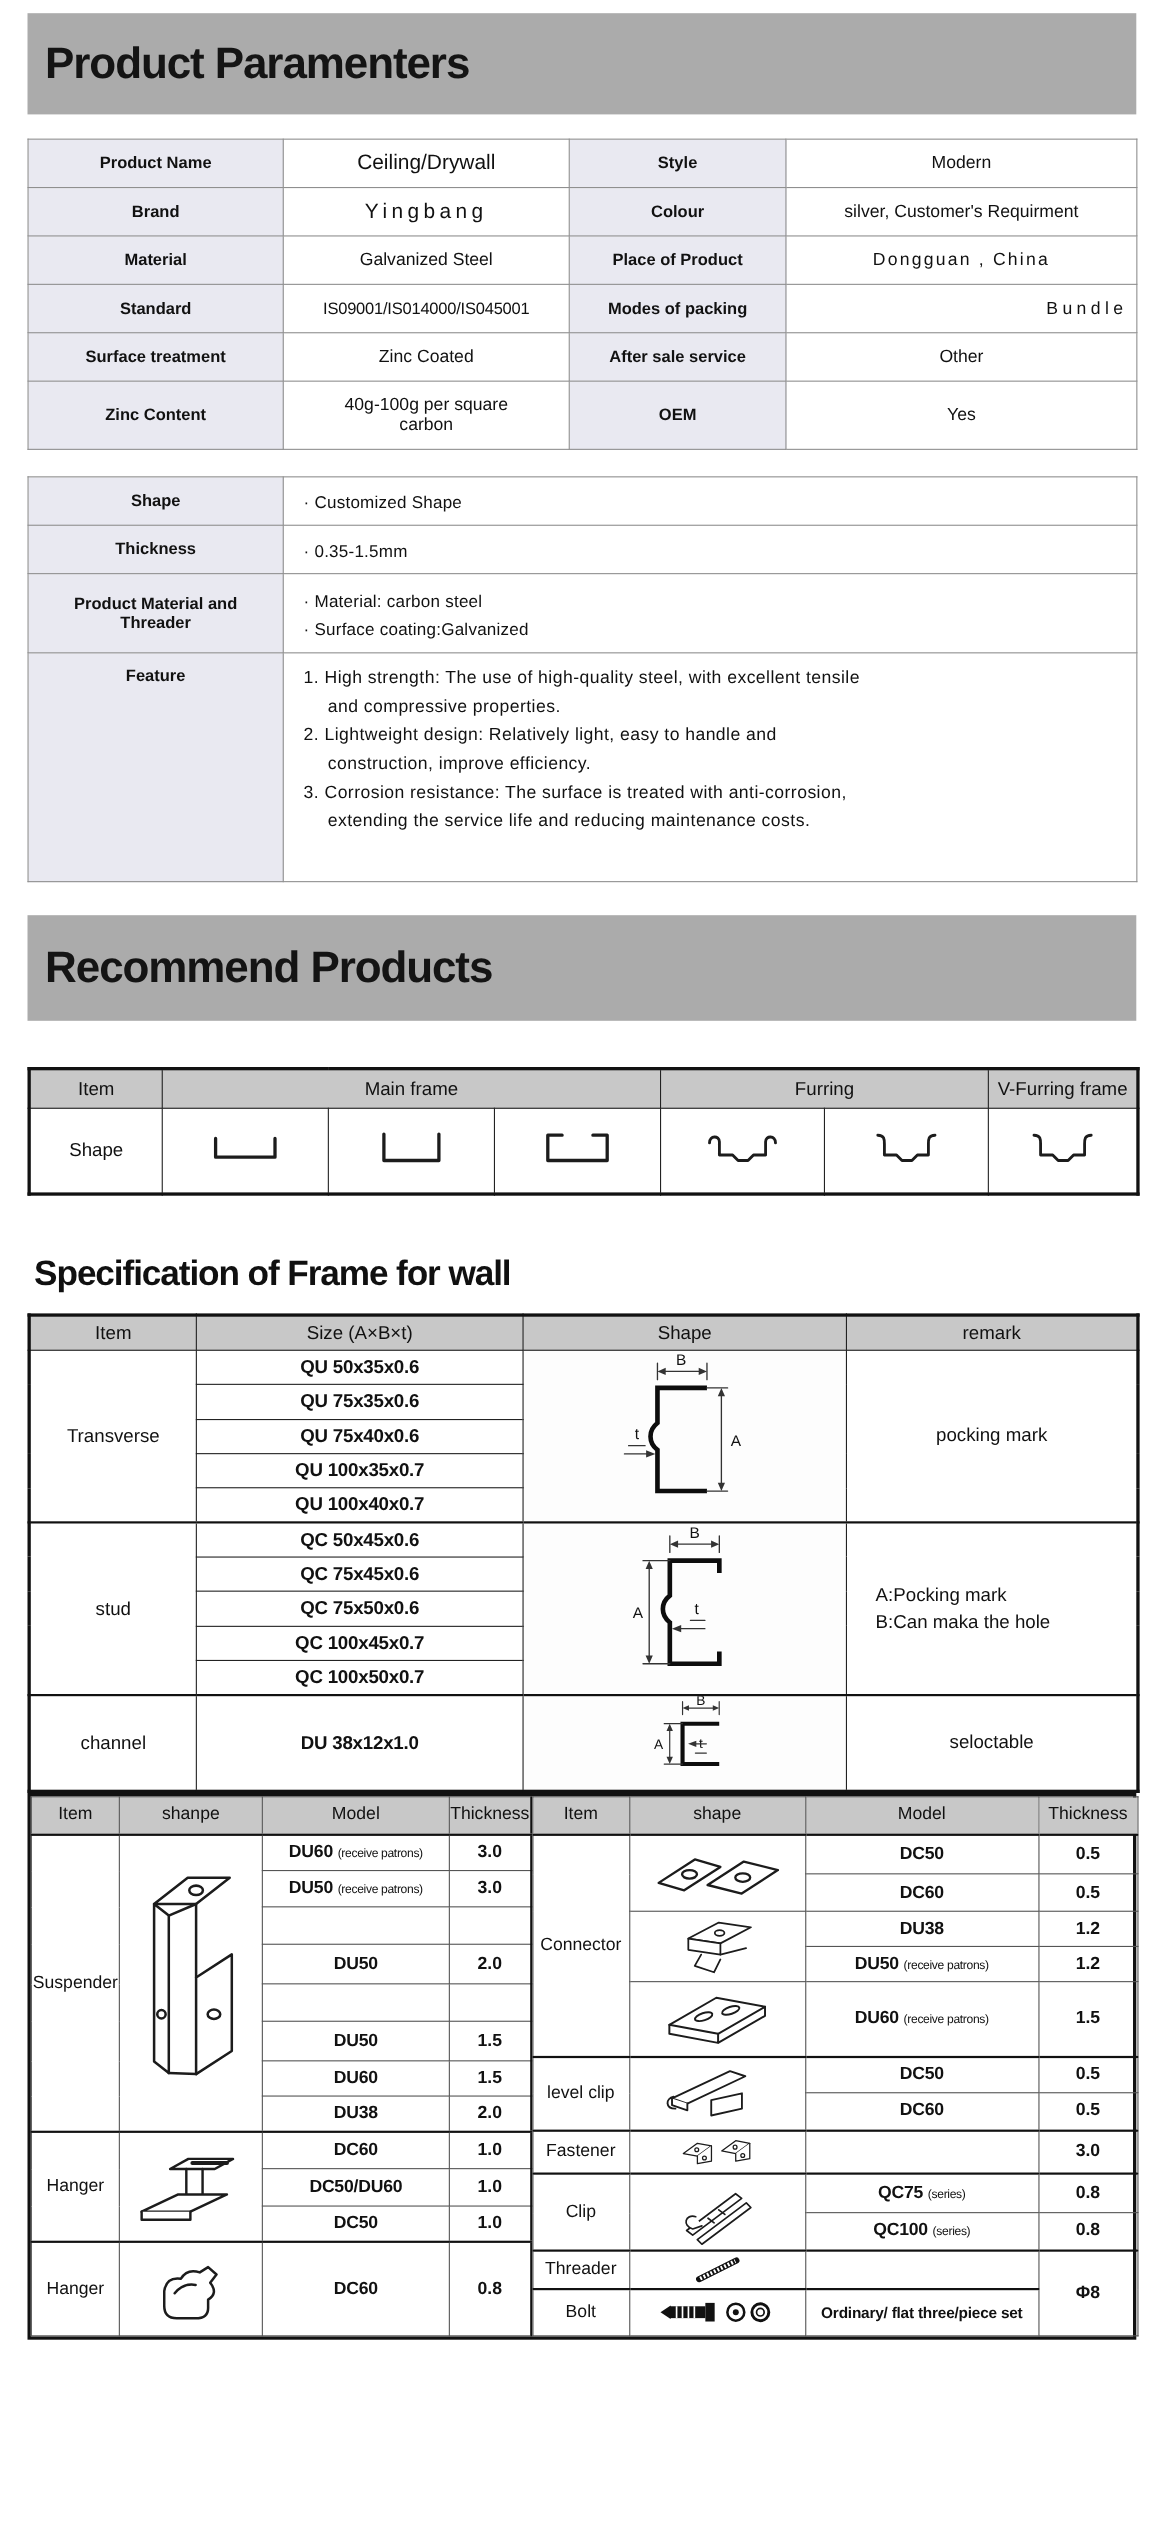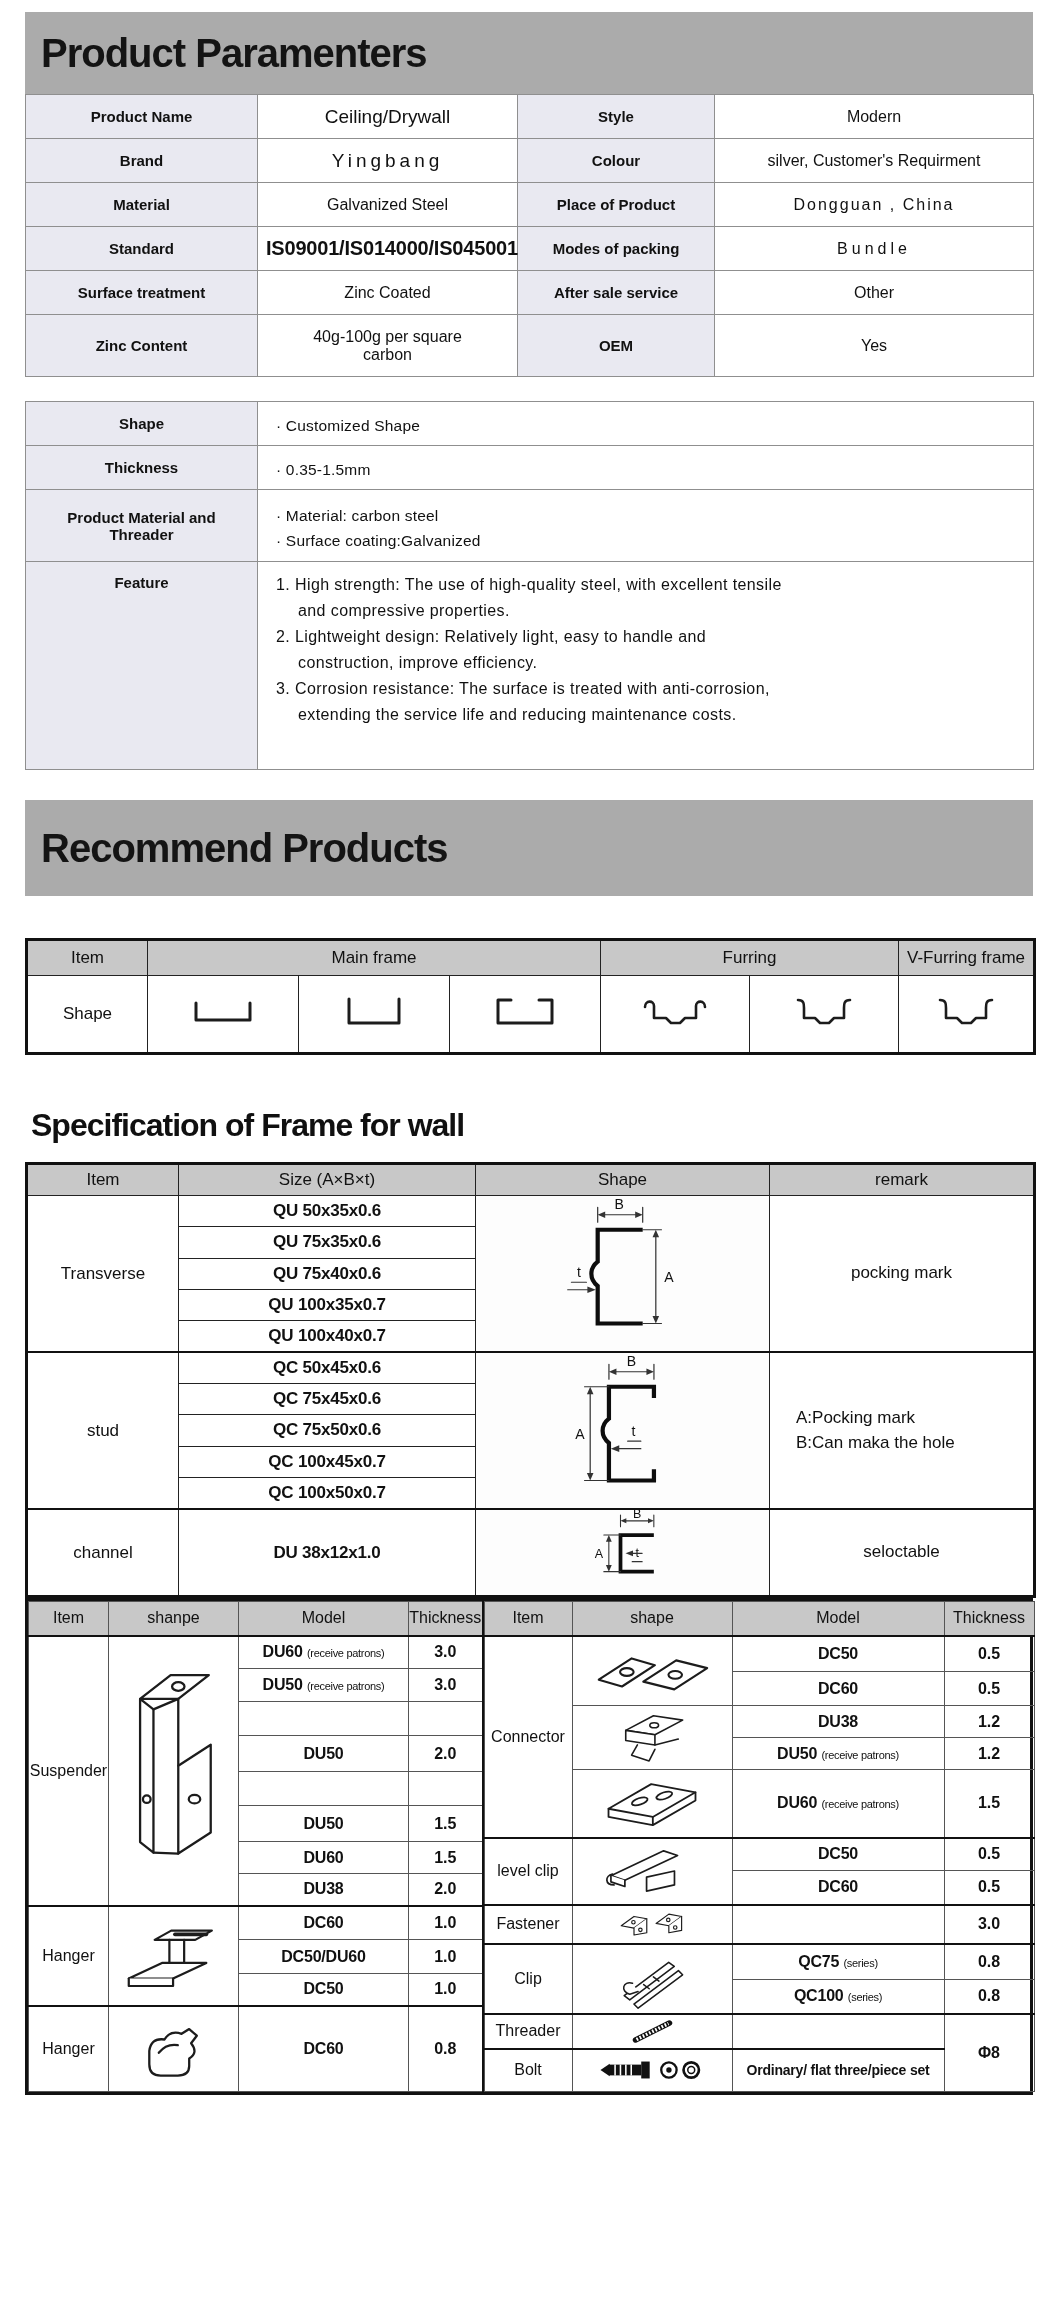--- a/index.html
+++ b/index.html
@@ -5,22 +5,22 @@
   * { margin:0; padding:0; box-sizing:border-box; }
   html,body { background:#fff; }
   body {
     width:1055px; height:2300px; overflow:hidden;
     font-family:"Liberation Sans", sans-serif; color:#111;
   }
   .page { padding:12px 22px 0 25px; }
 
   
   .bar {
-    background:#ababab; height:82px; display:flex; align-items:center;
-    padding-left:16px; 
+    background:#ababab; height:92px; display:flex; align-items:center;
+    padding-left:16px; margin-bottom:22px;
   }
   .bar .bar-title {
     font-size:40px; font-weight:bold; color:#141414; letter-spacing:-1px;
   }
   .bar2 { height:96px; margin-top:30px; margin-bottom:42px; }
 
   
   .heading {
     font-size:32px; font-weight:bold; color:#101010; letter-spacing:-1px;
     margin:52px 0 18px 6px;
@@ -31,23 +31,23 @@
   td { vertical-align:middle; }
 
   
   .t1 td { border:1px solid #8f8f8f; text-align:center; font-size:16px; padding:3px 8px; }
   .t1 { border:1.5px solid #7d7d7d; }
   .t1 td.lbl { background:#e9e9f1; font-weight:bold; font-size:15px; }
   .t1 tr { height:44px; }
   .t1 tr:last-child { height:62px; }
   .t1 tr:nth-child(1) td:nth-child(2) { font-size:19px; }
   .t1 tr:nth-child(2) td:nth-child(2) { font-size:19px; letter-spacing:4px; }
-  .t1 tr:nth-child(4) td:nth-child(2) { font-size:20px; letter-spacing:-0.2px;font-weight:bold; }
+  .t1 tr:nth-child(4) td:nth-child(2) { font-size:15px; letter-spacing:-0.2px; }
   .t1 tr:nth-child(3) td:nth-child(4) { letter-spacing:2px; }
-  .t1 tr:nth-child(4) td:nth-child(4) { letter-spacing:4px; }
+  .t1 tr:nth-child(4) td:nth-child(4) { letter-spacing:4px;text-align:right; }
   .wrapnarrow { display:inline-block; max-width:175px; }
 
   
   .t2 { margin-top:24px; border:1.5px solid #7d7d7d; }
   .t2 td { border:1px solid #8f8f8f; font-size:15.5px; }
   .t2 td.lbl { background:#e9e9f1; font-weight:bold; font-size:15px; text-align:center; padding:2px 14px; }
   .t2 td.val { padding:6px 10px 0 18px; }
   .t2 tr:nth-child(1), .t2 tr:nth-child(2) { height:44px; }
   .t2 tr:nth-child(3) { height:72px; }
   .t2 tr:nth-child(4) { height:208px; }

